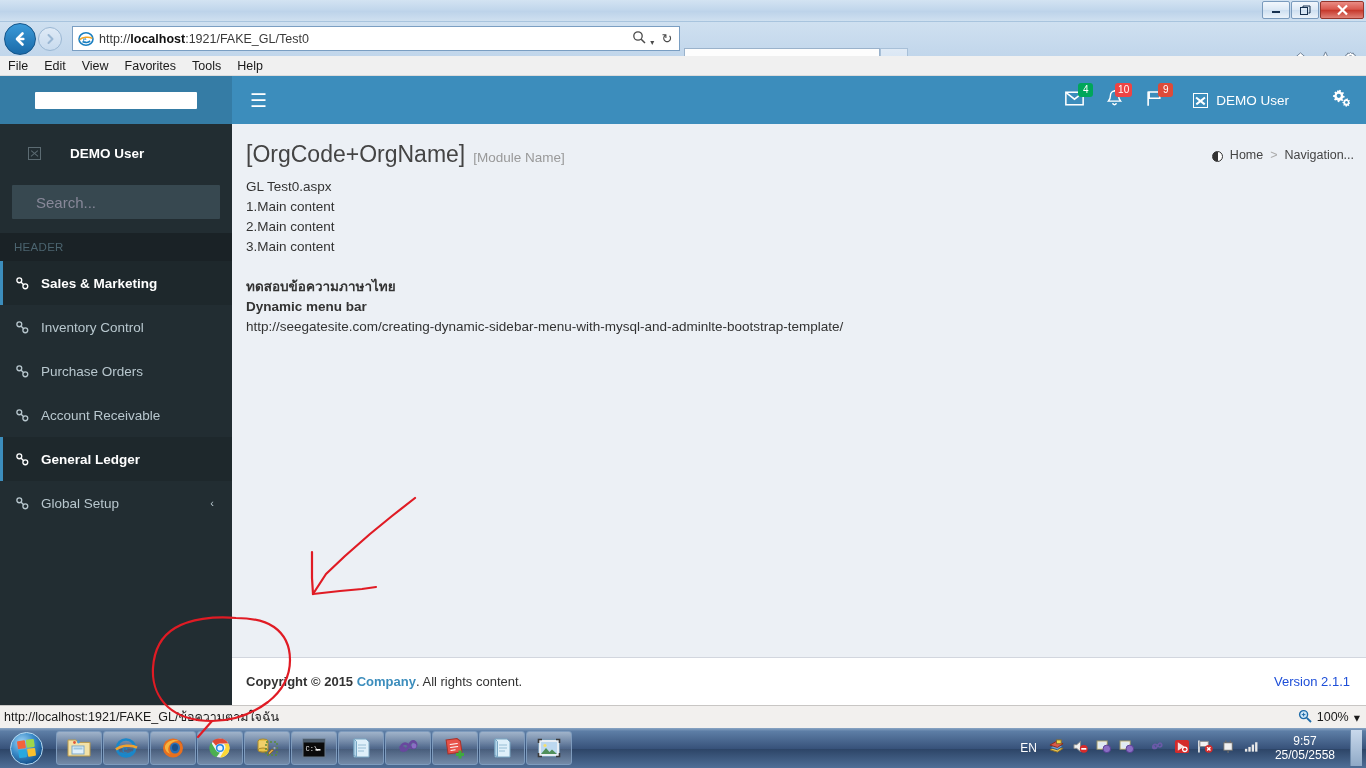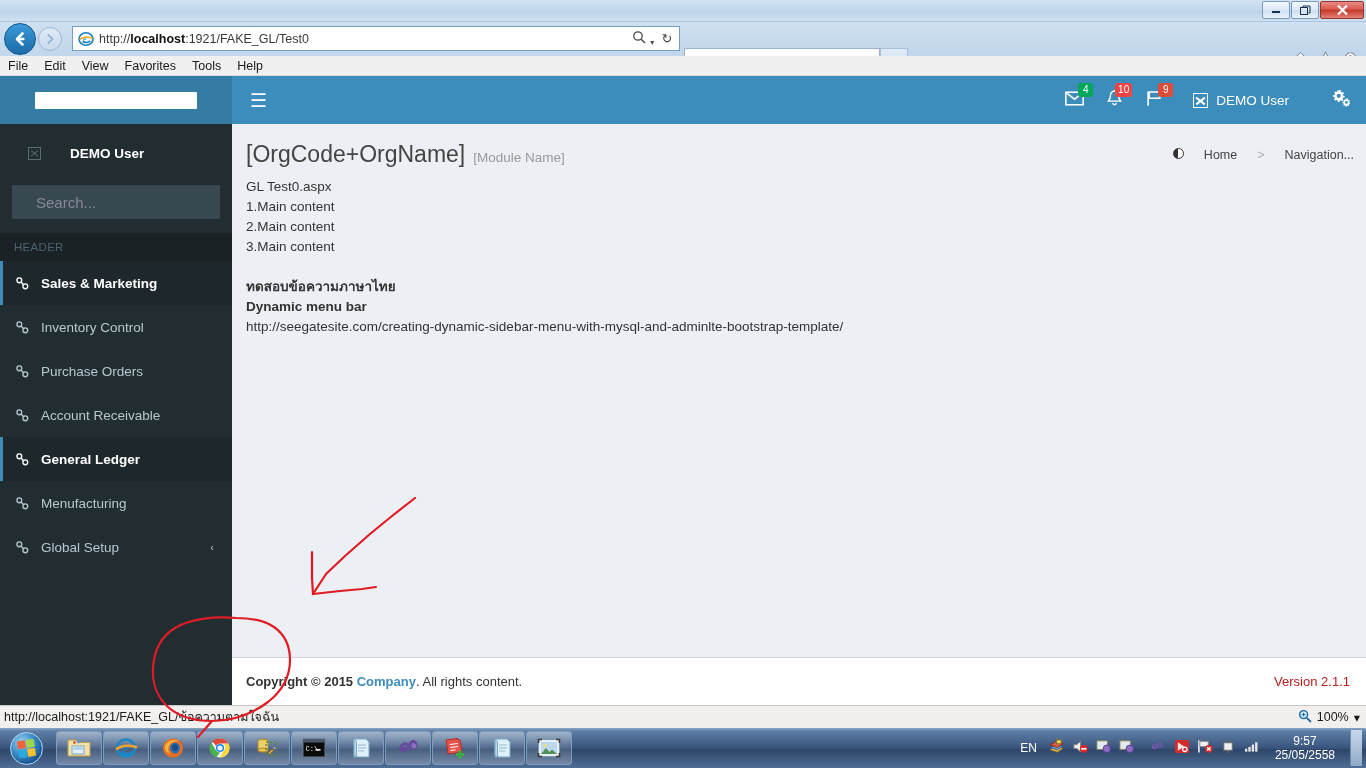--- a/index.html
+++ b/index.html
@@ -163,39 +163,39 @@
     position: relative;
   }
   .sb-item.active { background: #1e282c; border-left-color: #3c8dbc; color: #fff; font-weight: bold; }
   .sb-ico { width: 26px; flex: none; display: flex; align-items: center; justify-content: flex-start; }
   .sb-arrow { position: absolute; right: 18px; font-size: 11px; color: #b8c7ce; }
 
   .content { position: absolute; left: 232px; top: 48px; width: 1134px; height: 581px; background: #ecf0f5; }
   .content-header { padding: 18px 12px 0 14px; display: flex; justify-content: space-between; align-items: flex-start; }
   .page-title { font-size: 23px; color: #444; font-weight: normal; line-height: 1.1; }
   .page-title .sub { font-size: 13.5px; color: #999; margin-left: 8px; }
-  .breadcrumb { display: flex; align-items: flex-start; gap: 20px; font-size: 12.5px; color: #444; padding-top: 6px; }
+  .breadcrumb { display: flex; align-items: flex-end; gap: 7px; font-size: 12.5px; color: #444; padding-top: 6px; }
   .breadcrumb .sep { color: #aaa; }
   .breadcrumb .nav-txt { color: #444; }
   .dash-ico { width:11px; height:11px; border-radius:50%; background:#333;
     background: linear-gradient(to right,#333 50%,#fff 50%); border:1.5px solid #333; display:inline-block; }
 
   .body-text { padding: 10px 14px 0 14px; font-size: 13.5px; color: #333; line-height: 20px; }
   .body-text .sp { height: 20px; }
   .body-text .bold { font-weight: bold; }
 
   .footer {
     position: absolute; left: 0; bottom: 0; width: 1134px; height: 48px; background: #fff;
     border-top: 1px solid #d2d6de; display: flex; align-items: center; justify-content: space-between;
     padding: 0 16px 0 14px; font-size: 13px; color: #333;
   }
   .footer .cr { font-weight: bold; }
   .footer .company { color: #3c8dbc; font-weight: bold; }
   .footer .norm { font-weight: normal; }
-  .footer .ver { color: #b91c1c; font-size: 13px; }
+  .footer .ver { color: #1d4ed8; font-size: 13px; }
 
   
   .statusbar {
     position: absolute; left: 0; top: 705px; width: 1366px; height: 23px;
     background: #f2f0ee; border-top: 1px solid #c8c6c4;
     display: flex; align-items: center; justify-content: space-between;
     padding: 0 6px 0 4px;
   }
   .status-url { font-size: 12.5px; color: #1a1a1a; white-space: nowrap; }
   .status-zoom { display: flex; align-items: center; gap: 5px; font-size: 12.5px; color: #1a1a1a; }
@@ -472,30 +472,20 @@
         <span class="sb-ico">
           <svg width="15" height="15" viewBox="0 0 16 16">
               <circle cx="4.6" cy="4.6" r="2.6" fill="none" stroke="currentColor" stroke-width="1.4"></circle>
               <circle cx="11" cy="11" r="2.6" fill="none" stroke="currentColor" stroke-width="1.4"></circle>
               <path d="M6.3 6.4l3.2 3.1" stroke="currentColor" stroke-width="1.4"></path>
             </svg>
         </span>
         <span>General Ledger</span>
       </div>
 
-      <div class="sb-item">
-        <span class="sb-ico">
-          <svg width="15" height="15" viewBox="0 0 16 16">
-              <circle cx="4.6" cy="4.6" r="2.6" fill="none" stroke="currentColor" stroke-width="1.4"></circle>
-              <circle cx="11" cy="11" r="2.6" fill="none" stroke="currentColor" stroke-width="1.4"></circle>
-              <path d="M6.3 6.4l3.2 3.1" stroke="currentColor" stroke-width="1.4"></path>
-            </svg>
-        </span>
-        <span>Menufacturing</span>
-      </div>
 
       <div class="sb-item">
         <span class="sb-ico">
           <svg width="15" height="15" viewBox="0 0 16 16">
               <circle cx="4.6" cy="4.6" r="2.6" fill="none" stroke="currentColor" stroke-width="1.4"></circle>
               <circle cx="11" cy="11" r="2.6" fill="none" stroke="currentColor" stroke-width="1.4"></circle>
               <path d="M6.3 6.4l3.2 3.1" stroke="currentColor" stroke-width="1.4"></path>
             </svg>
         </span>
         <span>Global Setup</span>

